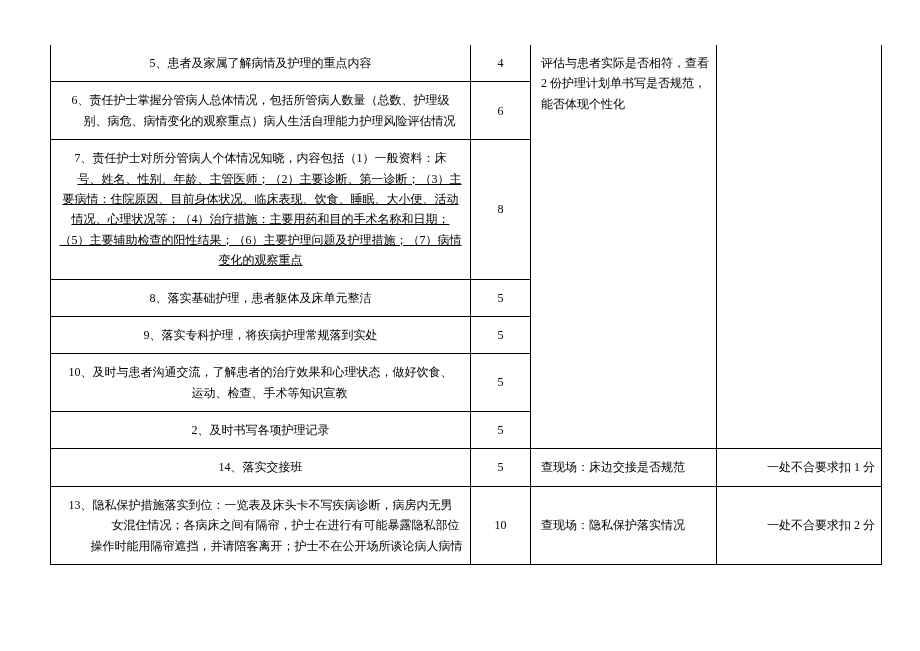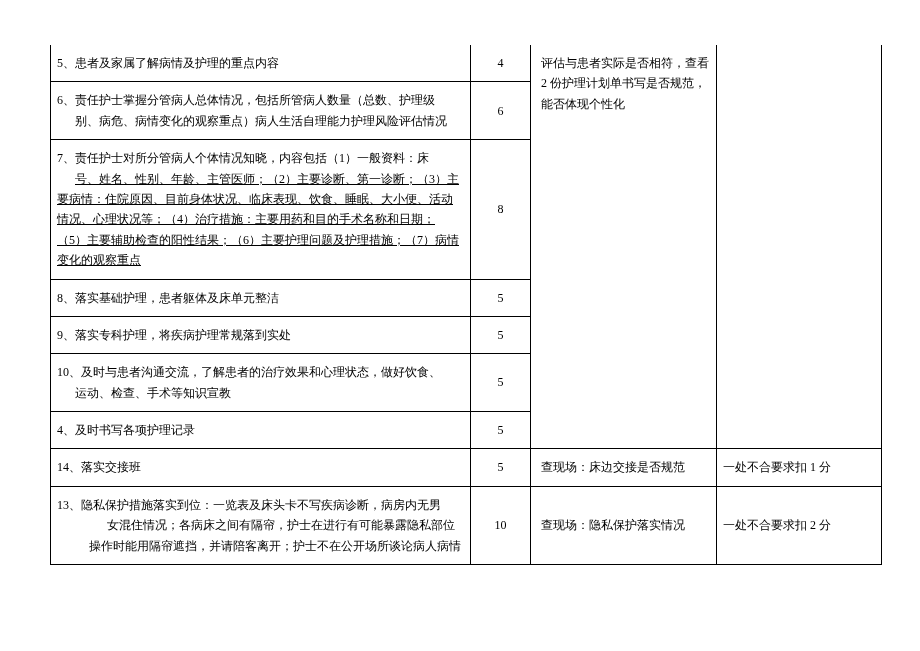--- a/index.html
+++ b/index.html
@@ -22,34 +22,34 @@
       table-layout: fixed;
     }
     td {
       border: 1px solid #000;
       padding: 8px 6px;
       vertical-align: middle;
       line-height: 1.7;
     }
     .col-content {
       width: 420px;
-      text-align: left;
+      text-align: center;
     }
     .col-score {
       width: 60px;
       text-align: center;
     }
     .col-method {
       width: 186px;
       text-align: left;
       padding-left: 10px;
     }
     .col-deduct {
       width: 165px;
-      text-align: left;
+      text-align: right;
     }
     .indent {
       text-indent: 1.5em;
     }
     .no-top {
       border-top: none;
     }
   </style>
 </head>
 <body>
@@ -85,21 +85,21 @@
     <td class="col-score">5</td>
   </tr>
   <tr>
     <td class="col-content">
       <span>10、及时与患者沟通交流，了解患者的治疗效果和心理状态，做好饮食、</span><br>
       <span class="indent" style="display:inline-block;">运动、检查、手术等知识宣教</span>
     </td>
     <td class="col-score">5</td>
   </tr>
   <tr>
-    <td class="col-content">4、及时书写各项护理记录</td>
+    <td class="col-content">2、及时书写各项护理记录</td>
     <td class="col-score">5</td>
   </tr>
   <tr>
     <td class="col-content">14、落实交接班</td>
     <td class="col-score">5</td>
     <td class="col-method">查现场：床边交接是否规范</td>
     <td class="col-deduct">一处不合要求扣 1 分</td>
   </tr>
   <tr>
     <td class="col-content">

